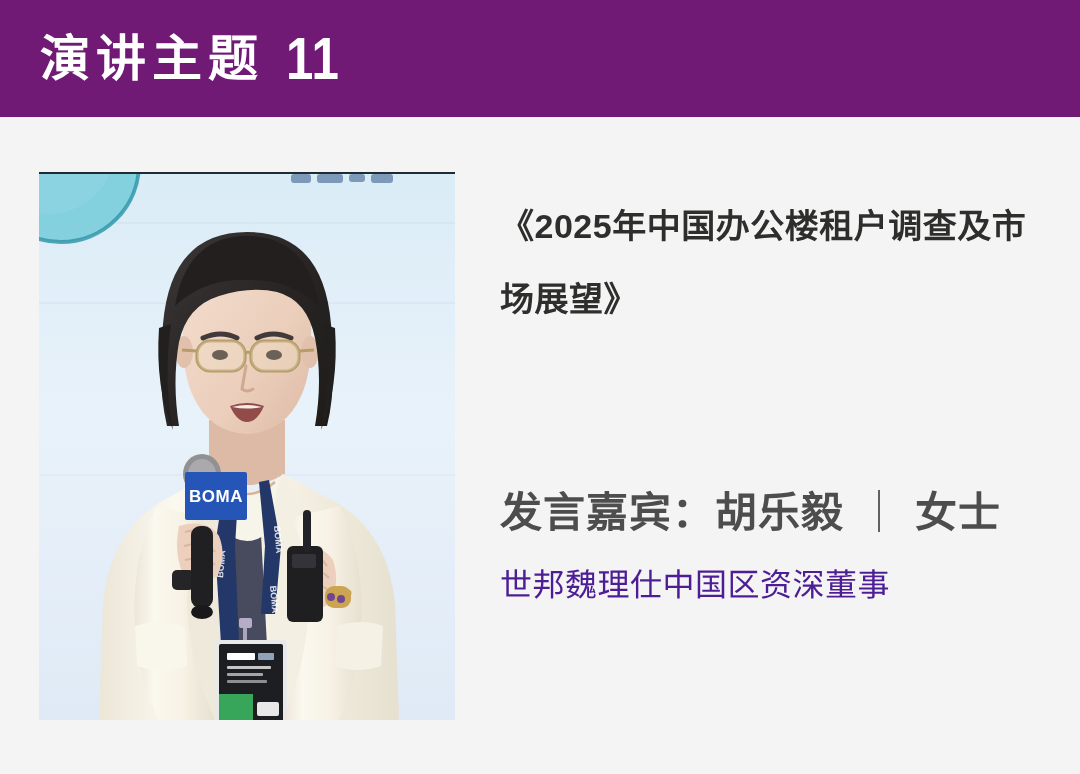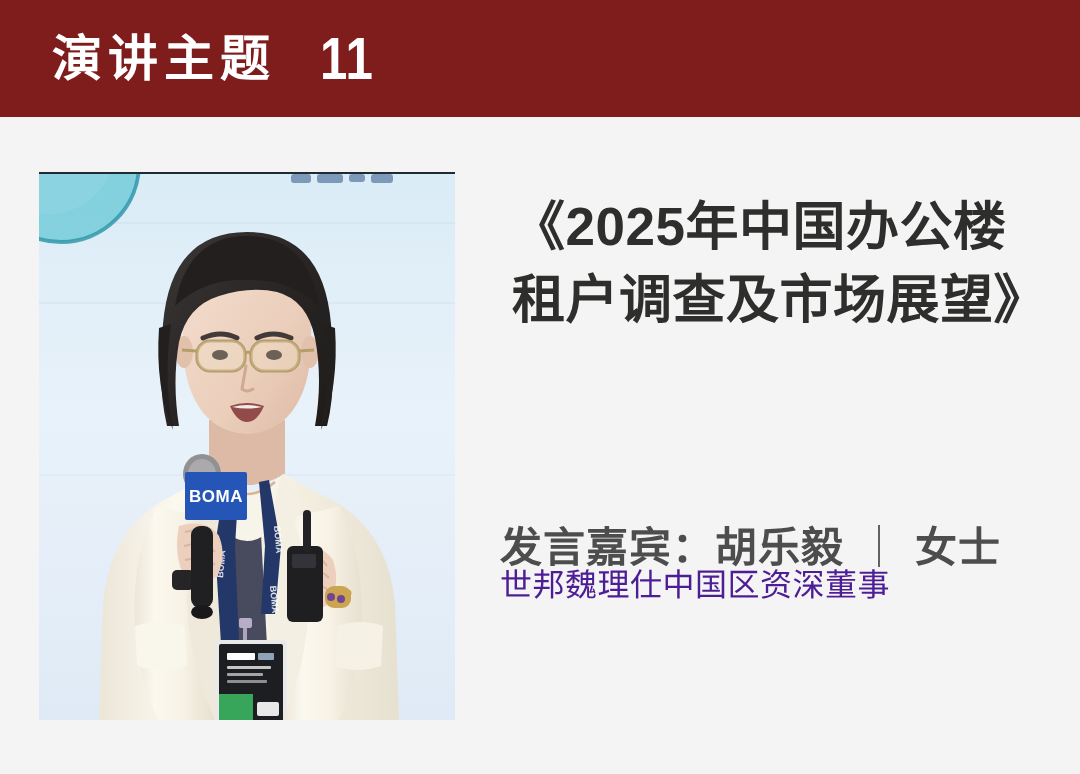--- a/index.html
+++ b/index.html
@@ -16,26 +16,25 @@
     position: relative;
   }
 
   
   .header-banner {
     position: absolute;
     left: 0;
     top: 0;
     width: 1080px;
     height: 117px;
-    background: #7f1d1d;
+    background: #701a75;
     display: flex;
     align-items: center;
     box-sizing: border-box;
-    padding-left: 52px;
-    gap: 22px;
+    padding-left: 40px;
   }
   .header-title {
     color: #ffffff;
     font-size: 50px;
     font-weight: bold;
     letter-spacing: 6px;
     line-height: 1;
     white-space: nowrap;
   }
   .header-number {
@@ -75,41 +74,40 @@
   
   .info-col {
     position: absolute;
     left: 500px;
     top: 0;
     width: 545px;
     height: 657px;
   }
   .talk-title {
     position: absolute;
-    left: 12px;
+    left: 0;
     top: 73px;
     width: 545px;
-    font-size: 53px;
+    font-size: 34px;
     font-weight: bold;
     line-height: 73px;
     color: #2e2e2c;
     letter-spacing: 0.5px;
     word-break: break-all;
   }
   .speaker-line {
     position: absolute;
     left: 0;
     top: 371px;
     font-size: 42px;
     font-weight: bold;
     color: #4d4d4d;
     line-height: 1.2;
     white-space: nowrap;
     letter-spacing: 1px;
-    margin-top: 35px;
   }
   .speaker-sep {
     display: inline-block;
     margin: 0 14px;
     font-weight: normal;
   }
   .speaker-affil {
     position: absolute;
     left: 0;
     top: 448px;

